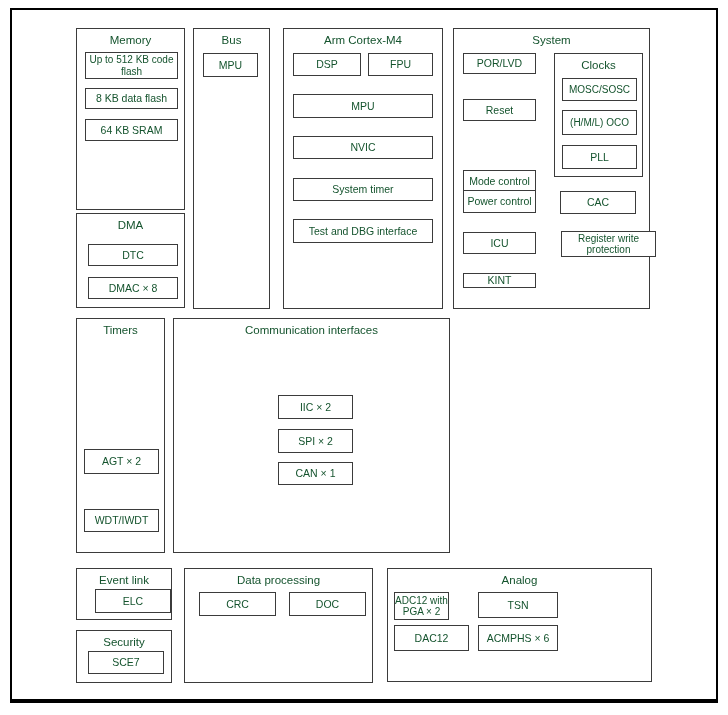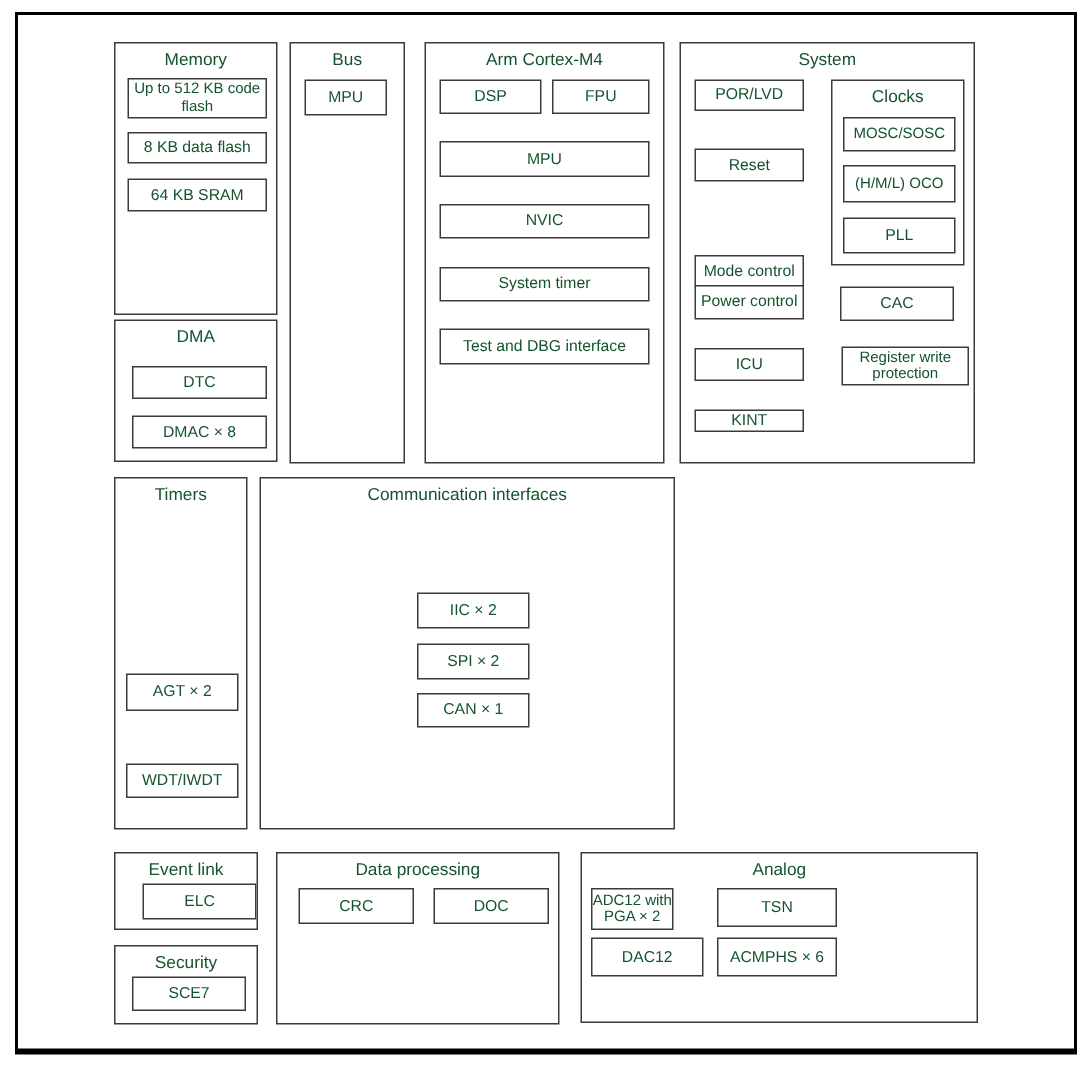--- a/index.html
+++ b/index.html
@@ -81,21 +81,21 @@
     <div class="box" style="left:9px;top:161px;width:73px;height:23px;">Power control</div>
     <div class="box" style="left:9px;top:203px;width:73px;height:22px;">ICU</div>
     <div class="box" style="left:9px;top:244px;width:73px;height:15px;">KINT</div>
     <div class="container" style="left:100px;top:24px;width:89px;height:124px;">
       <div class="title">Clocks</div>
       <div class="box small" style="left:7px;top:24px;width:75px;height:23px;">MOSC/SOSC</div>
       <div class="box small" style="left:7px;top:56px;width:75px;height:25px;">(H/M/L) OCO</div>
       <div class="box" style="left:7px;top:91px;width:75px;height:24px;">PLL</div>
     </div>
     <div class="box" style="left:106px;top:162px;width:76px;height:23px;">CAC</div>
-    <div class="box small" style="left:107px;top:202px;width:85px;height:26px;">Register write
+    <div class="box small" style="left:107px;top:202px;width:95px;height:26px;">Register write
 protection</div>
   </div>
 
   <div class="container" style="left:76px;top:318px;width:89px;height:235px;">
     <div class="title">Timers</div>
     <div class="box" style="left:7px;top:130px;width:75px;height:25px;">AGT × 2</div>
     <div class="box" style="left:7px;top:190px;width:75px;height:23px;">WDT/IWDT</div>
   </div>
 
   <div class="container" style="left:173px;top:318px;width:277px;height:235px;">

